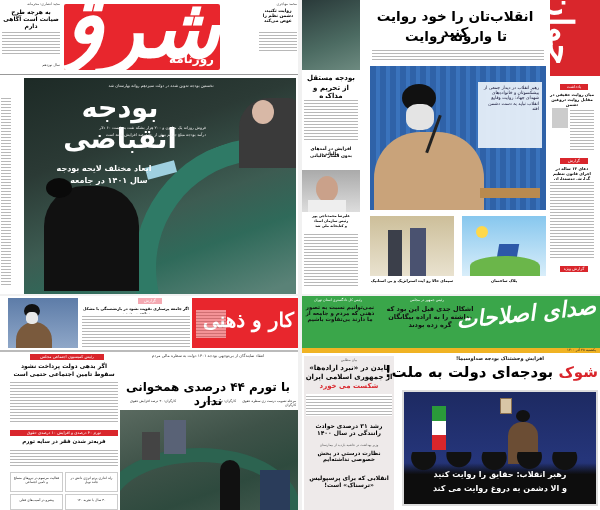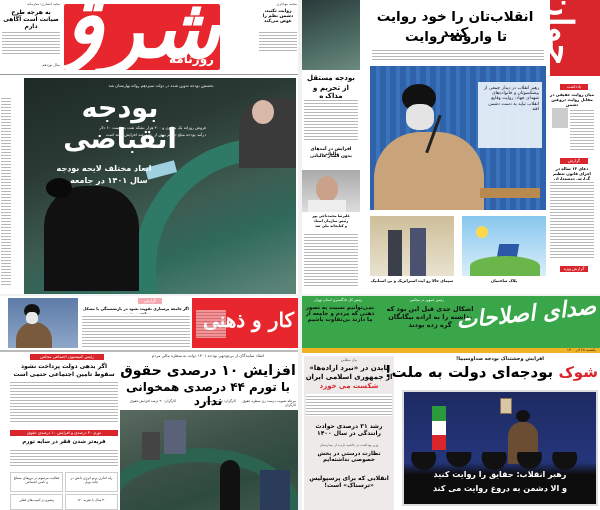--- a/index.html
+++ b/index.html
@@ -136,21 +136,20 @@
     <div class="headline" style="left:82px;width:108px;top:10px;font-size:3.8px;">اگر جامعه پرستاری تقویت نشود در بازنشستگی با مشکل مواجه می‌شویم</div>
     <div class="lines" style="left:82px;top:18px;width:108px;height:34px"></div>
 
     <div style="position:absolute;left:192px;top:2px;width:106px;height:50px;background:#e8262d">
       <div style="position:absolute;right:4px;top:10px;font-size:20px;font-weight:bold;color:#fff;font-family:'DejaVu Serif',serif">کار و ذهنی</div>
       <div class="lines" style="left:4px;top:12px;width:30px;height:28px;opacity:.5"></div>
     </div>
     <div class="divider" style="left:0;top:54px;width:298px;height:2px;background:#bbb"></div>
 
     <div class="txt" style="position:absolute;left:120px;width:176px;top:58px;font-size:4px;color:#333;text-align:center">انتقاد نمایندگان از بی‌توجهی بودجه ۱۴۰۱ دولت به سطره مالی مردم</div>
-    <div class="headline" style="left:120px;width:176px;top:66px;font-size:14px;">افزایش ۱۰ درصدی حقوق</div>
     <div class="headline" style="left:120px;width:176px;top:84px;font-size:12px;">با تورم ۴۴ درصدی همخوانی ندارد</div>
     <div style="position:absolute;left:120px;width:176px;top:104px;display:flex;justify-content:space-between">
       <div class="txt" style="font-size:3.3px;width:56px">مرحله تصویب درست زی سطره حقوق کارگران</div>
       <div class="txt" style="font-size:3.3px;width:56px">کارگران: ترمیم دستمزد</div>
       <div class="txt" style="font-size:3.3px;width:56px">کارگران: ۳۰ درصد افزایش حقوق</div>
     </div>
     <div class="photo" style="left:120px;top:114px;width:178px;height:100px;background:linear-gradient(160deg,#5a6a60,#3e5248 40%,#2e4a3e 70%,#435a4e)">
       <div style="position:absolute;left:-20px;top:38px;width:200px;height:120px;border-radius:50%;border:14px solid #2c6350;border-bottom-color:transparent"></div>
       <div style="position:absolute;left:44px;top:10px;width:22px;height:34px;background:#596276"></div>
       <div style="position:absolute;left:22px;top:22px;width:18px;height:28px;background:#444"></div>

